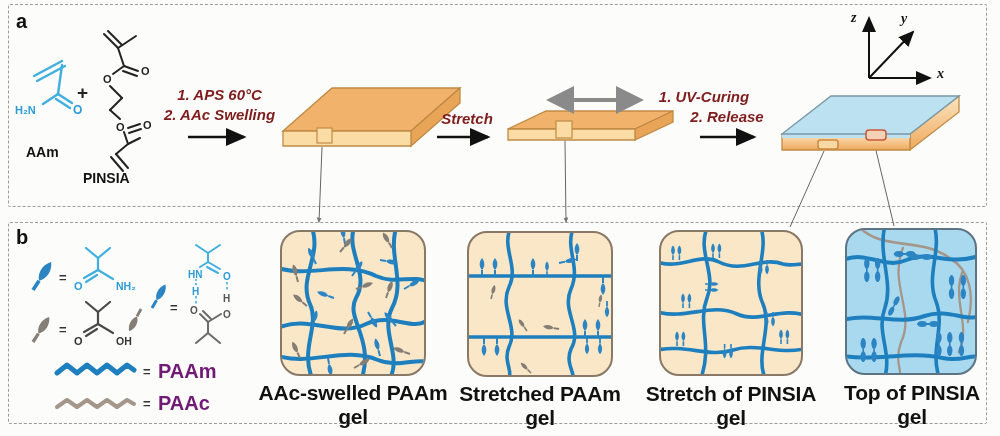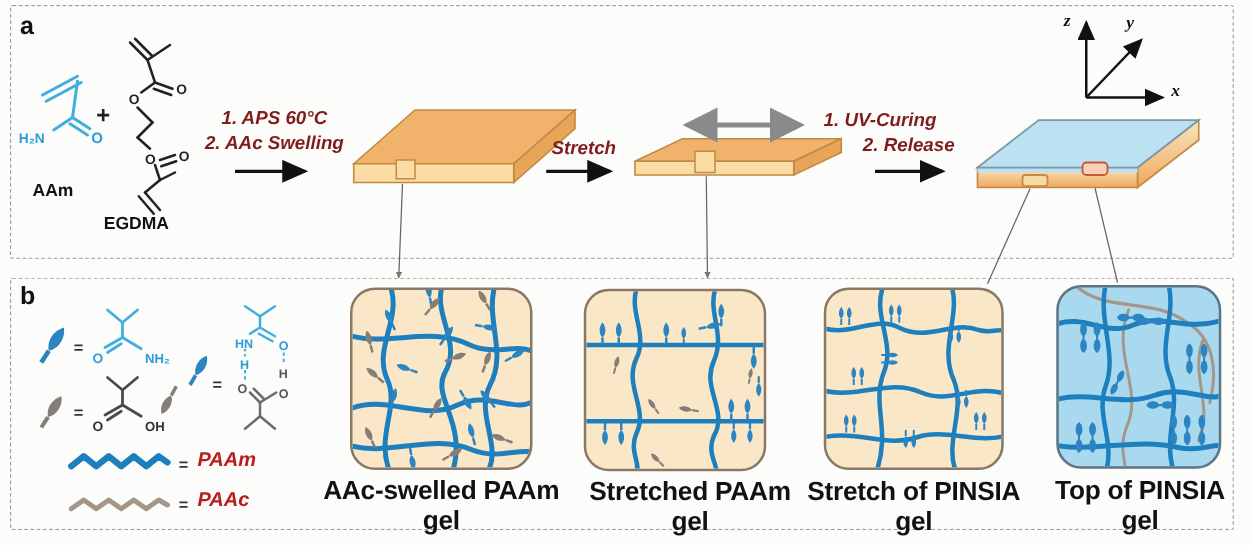--- a/index.html
+++ b/index.html
@@ -10,21 +10,21 @@
   .panel-label{position:absolute;font-size:20px;font-weight:bold;color:#111;}
   .step-text{position:absolute;font-size:15px;font-weight:bold;font-style:italic;
              color:#7f1d1d;text-align:center;line-height:1.25;}
   .mol-name{position:absolute;font-size:14px;font-weight:bold;color:#111;}
   .plus{position:absolute;font-size:19px;font-weight:bold;color:#222;}
   .axis-label{position:absolute;font-family:"Liberation Serif",serif;font-style:italic;
               font-weight:bold;font-size:14px;color:#111;}
   .caption{position:absolute;font-size:21px;font-weight:bold;color:#111;
            text-align:center;letter-spacing:-0.2px;}
   .eq{position:absolute;font-size:13px;font-weight:bold;color:#333;}
-  .leg-name{position:absolute;font-size:16px;font-weight:bold;color:#b91c1c;font-style:italic;}
+  .leg-name{position:absolute;font-size:20px;font-weight:bold;color:#701a75;}
   .gel{position:absolute;border-radius:20px;overflow:hidden;box-sizing:border-box;}
   .gel svg{display:block;}
   svg text{font-family:"Liberation Sans",sans-serif;}
 </style>
 </head>
 <body>
 
 <div class="fig">
 
   <svg width="0" height="0" style="position:absolute">
@@ -146,21 +146,21 @@
       <line x1="40" y1="102" x2="52" y2="98"></line>
       <line x1="41" y1="107" x2="53" y2="103"></line>
     </g>
     <text x="15" y="57" font-size="11" font-weight="bold" fill="#222">O</text>
     <text x="53" y="49" font-size="11" font-weight="bold" fill="#222">O</text>
     <text x="28" y="105" font-size="11" font-weight="bold" fill="#222">O</text>
     <text x="55" y="103" font-size="11" font-weight="bold" fill="#222">O</text>
   </svg>
 
   <div class="mol-name" style="left:26px;top:144px;">AAm</div>
-  <div class="mol-name" style="left:83px;top:170px;">EGDMA</div>
+  <div class="mol-name" style="left:83px;top:170px;">PINSIA</div>
 
   <div class="step-text" style="left:157px;top:86px;width:125px;">1. APS 60°C</div>
   <div class="step-text" style="left:147px;top:106px;width:145px;">2. AAc Swelling</div>
   <div class="step-text" style="left:428px;top:110px;width:78px;">Stretch</div>
   <div class="step-text" style="left:645px;top:88px;width:118px;">1. UV-Curing</div>
   <div class="step-text" style="left:668px;top:108px;width:118px;">2. Release</div>
 
   <div class="axis-label" style="left:851px;top:10px;">z</div>
   <div class="axis-label" style="left:901px;top:11px;">y</div>
   <div class="axis-label" style="left:937px;top:66px;">x</div>
@@ -366,17 +366,17 @@
           <use href="#pairV" transform="translate(30,120) rotate(0) scale(1)" color="#2C85C2"></use>
           <use href="#pairV" transform="translate(102,114) rotate(0) scale(1)" color="#2C85C2"></use>
           <use href="#pairV" transform="translate(114,114) rotate(0) scale(1)" color="#2C85C2"></use>
           <use href="#pairV" transform="translate(127,114) rotate(0) scale(1)" color="#2C85C2"></use>
           <use href="#pairV" transform="translate(52,76) rotate(30) scale(0.9)" color="#2C85C2"></use>
         </g>
     </svg>
   </div>
 
   <div class="caption" style="left:255px;top:381px;width:196px;">AAc-swelled PAAm gel</div>
-  <div class="caption" style="left:462px;top:382px;width:180px;">Stretched PAAm gel</div>
+  <div class="caption" style="left:450px;top:382px;width:180px;">Stretched PAAm gel</div>
   <div class="caption" style="left:642px;top:382px;width:178px;">Stretch of PINSIA gel</div>
   <div class="caption" style="left:836px;top:381px;width:152px;">Top of PINSIA gel</div>
 
 </div>
 
 </body></html>

